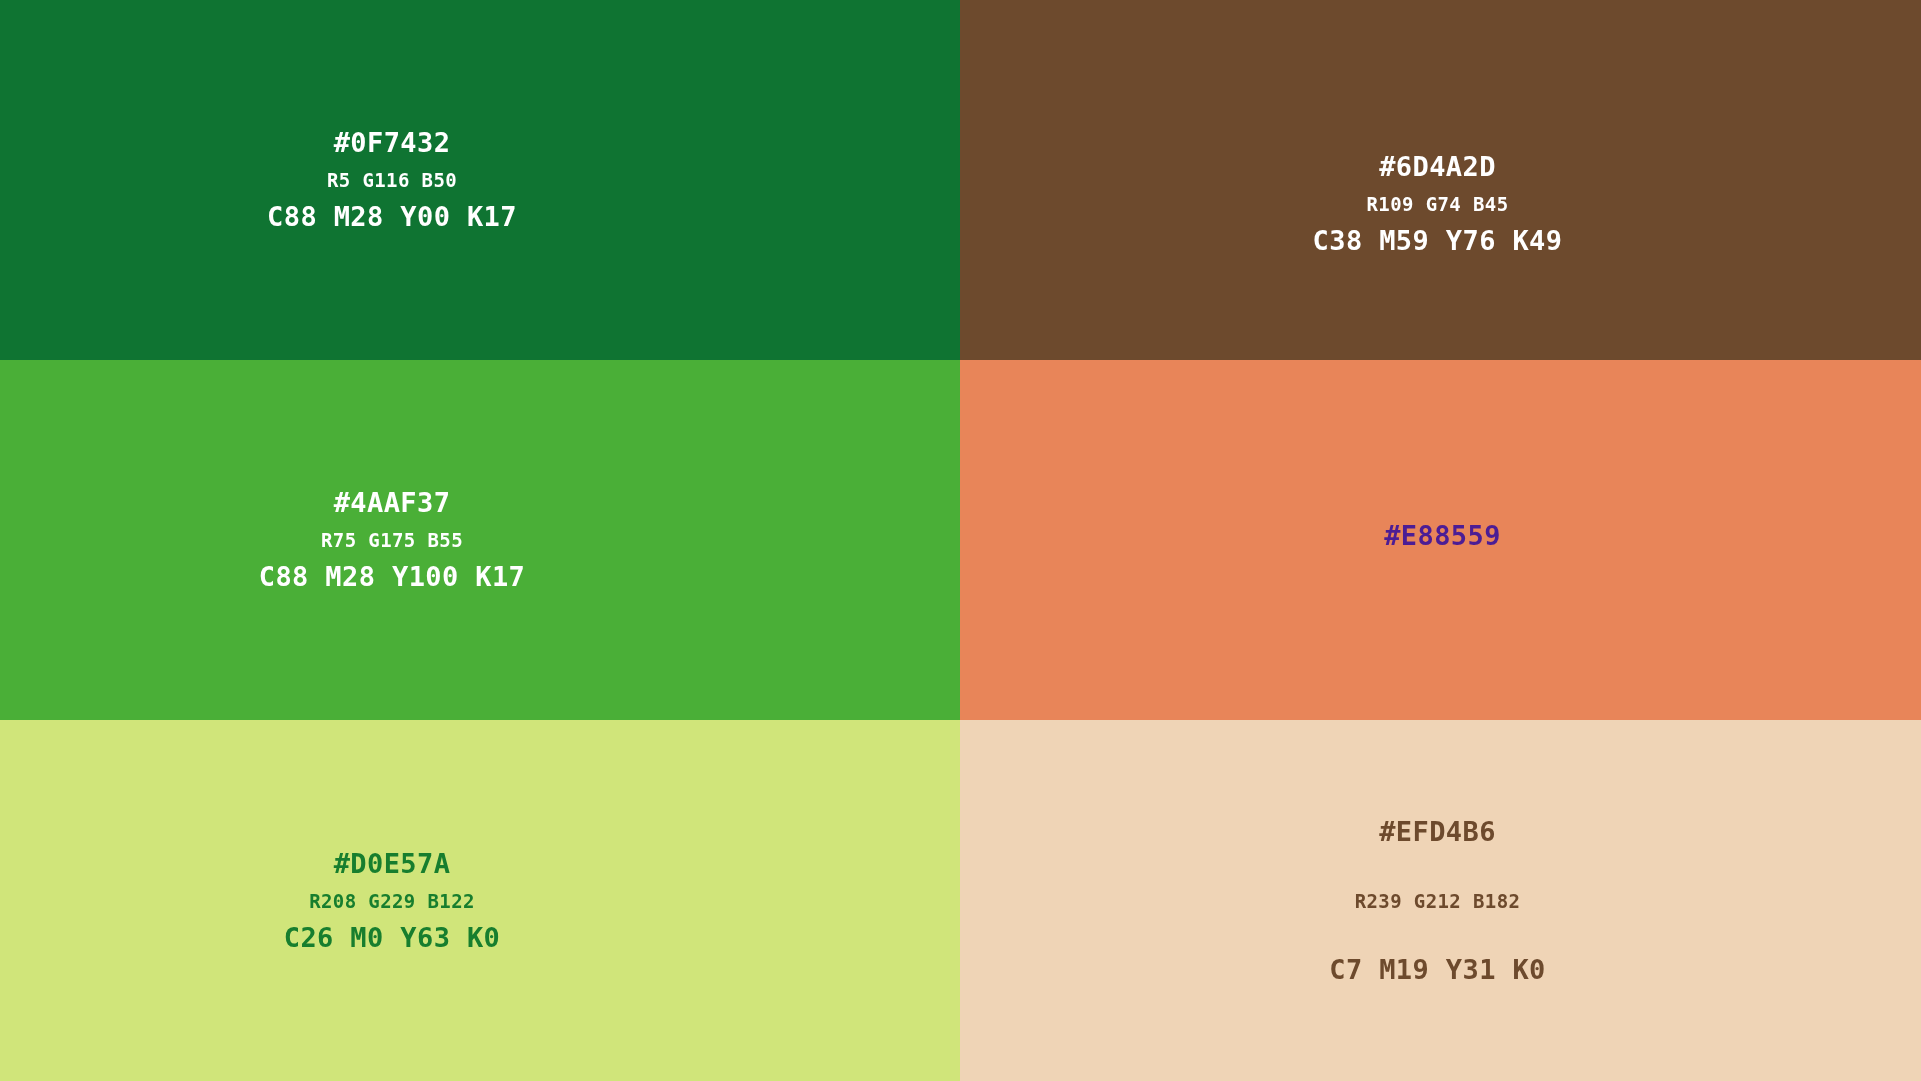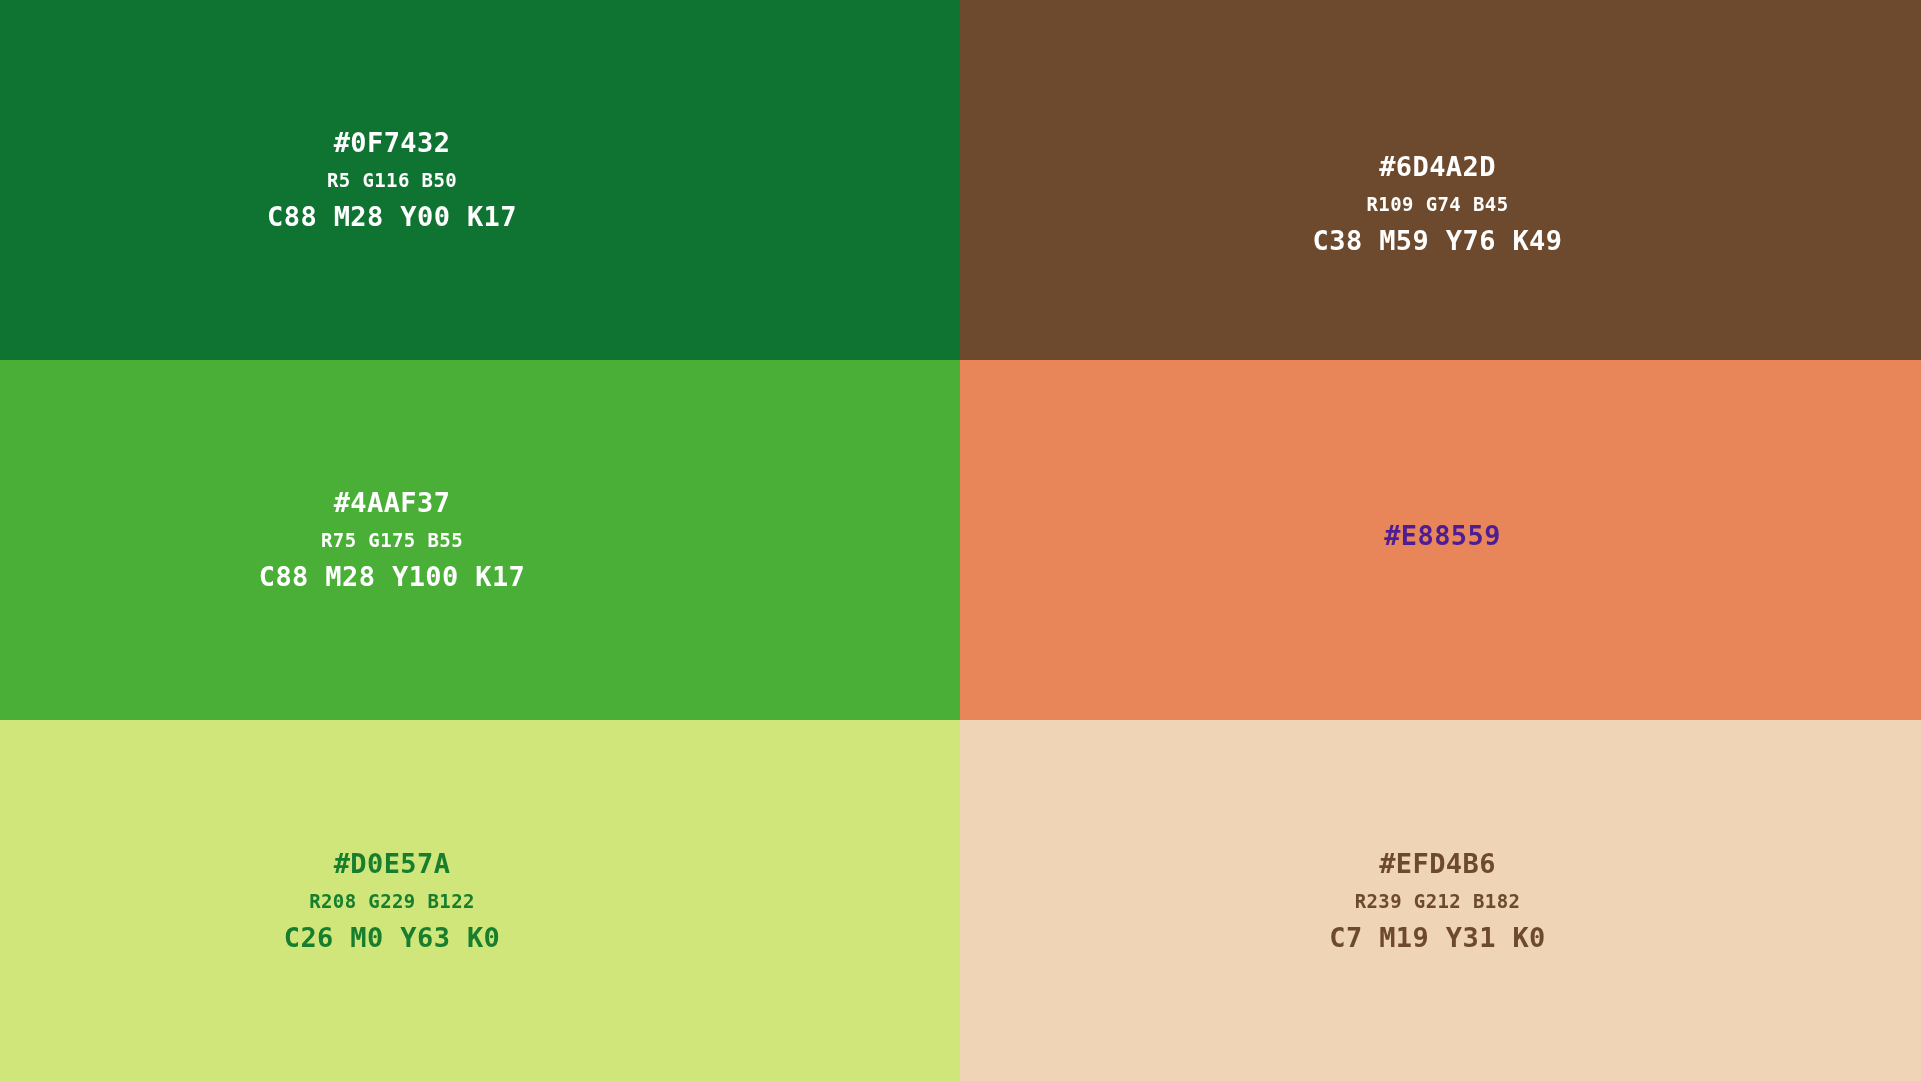--- a/index.html
+++ b/index.html
@@ -58,21 +58,21 @@
     line-height: 28px;
     white-space: nowrap;
   }
 
   
   .cell-0 .swatch-info { transform: translateX(-88px); }
   .cell-1 .swatch-info { transform: translateX(-3px); margin-top: 48px; }
   .cell-2 .swatch-info { transform: translateX(-88px); }
   .cell-3 .swatch-info { transform: translateX(2px); }
   .cell-4 .swatch-info { transform: translateX(-88px); }
-  .cell-5 .swatch-info { transform: translateX(-3px); }
+  .cell-5 .swatch-info { transform: translateX(-3px); gap: 32px; }
 </style>
 </head>
 <body>
 
 <div class="palette-grid">
 
   <div class="swatch cell-0" style="background-color: rgb(15, 116, 50); color: rgb(255, 255, 255);">
     <div class="swatch-info">
       <div class="swatch-hex">#0F7432</div>
       <div class="swatch-rgb">R5 G116 B50</div>

